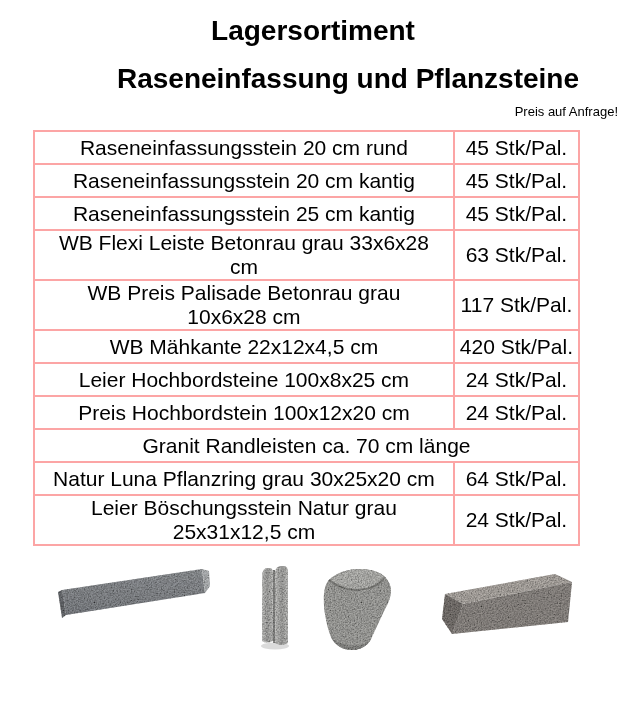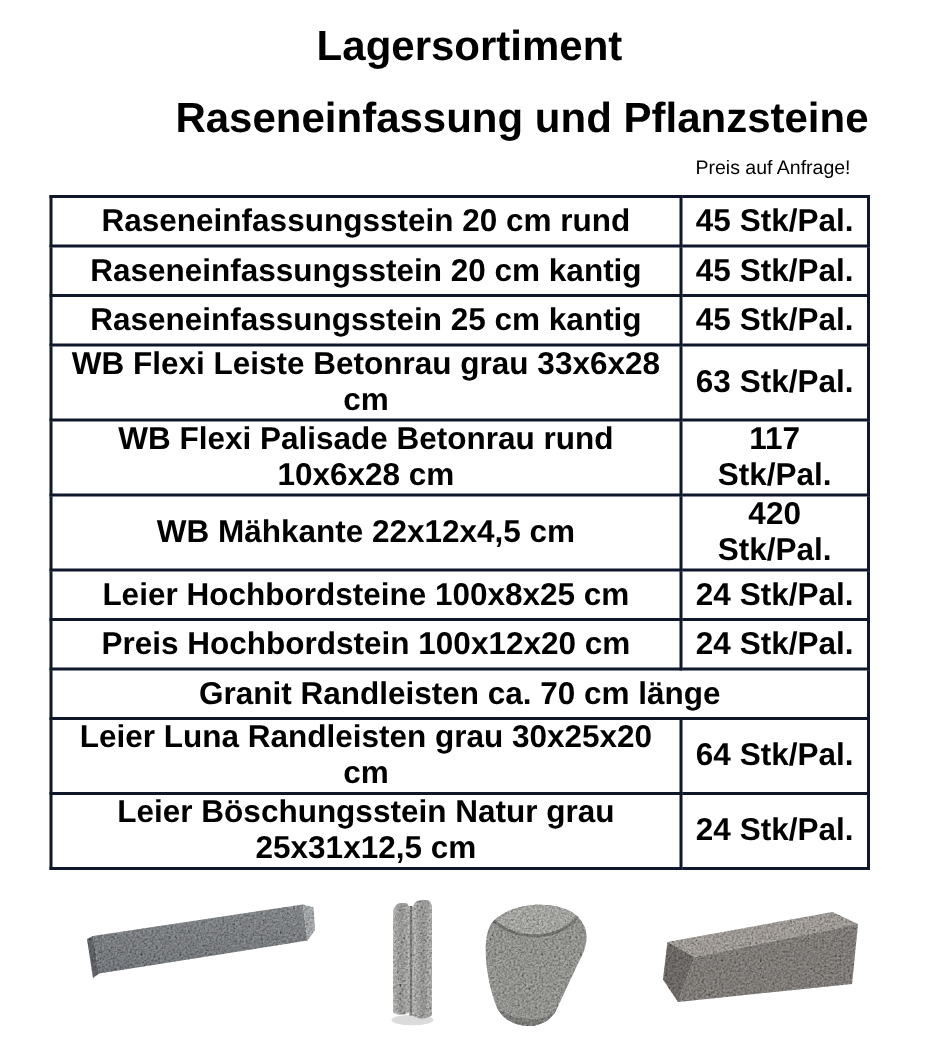--- a/index.html
+++ b/index.html
@@ -15,32 +15,32 @@
     margin: 16px 0 0 0; text-align: center;
     font-size: 28px; line-height: 30px; font-weight: bold;
     position: relative; left: 4px;
   }
   h2.subtitle {
     margin: 18px 0 0 0; text-align: center;
     font-size: 28px; line-height: 30px; font-weight: bold;
     position: relative; left: 39px;
   }
   .price-note {
-    margin-top: 10px; padding-right: 51px;
+    margin-top: 10px; 
     text-align: right; font-size: 13px; line-height: 16px;
   }
 
   table.stock-table {
     margin: 10px 0 0 33px; width: 547px;
     border-collapse: collapse; table-layout: fixed;
   }
   table.stock-table td {
-    border: 2px solid #0f172a; padding: 0 4px;
+    border: 2px solid #fca5a5; padding: 0 4px;
     text-align: center; vertical-align: middle;
-    font-size: 21px; line-height: 24px; font-weight: bold;
+    font-size: 21px; line-height: 24px;
   }
   td.name { width: 406px; white-space: pre-line; }
   td.qty  { width: 121px; }
   tr.single { height: 33px; }
   tr.double { height: 50px; margin-left: 15px; }
 
   .gallery { position: relative; margin-top: 12px; height: 106px; }
   .photo { position: absolute; margin: 0; padding: 0; }
   .photo svg { display: block; }
   .photo-edging   { left: 50px;  top: 4px; }
@@ -71,41 +71,41 @@
       <tr class="single">
         <td class="name">Raseneinfassungsstein 25 cm kantig</td>
         <td class="qty">45 Stk/Pal.</td>
       </tr>
       <tr class="double">
         <td class="name">WB Flexi Leiste Betonrau grau 33x6x28
 cm</td>
         <td class="qty">63 Stk/Pal.</td>
       </tr>
       <tr class="double">
-        <td class="name">WB Flexi Palisade Betonrau rund
+        <td class="name">WB Preis Palisade Betonrau grau
 10x6x28 cm</td>
         <td class="qty">117 Stk/Pal.</td>
       </tr>
       <tr class="single">
         <td class="name">WB Mähkante 22x12x4,5 cm</td>
         <td class="qty">420 Stk/Pal.</td>
       </tr>
       <tr class="single">
         <td class="name">Leier Hochbordsteine 100x8x25 cm</td>
         <td class="qty">24 Stk/Pal.</td>
       </tr>
       <tr class="single">
         <td class="name">Preis Hochbordstein 100x12x20 cm</td>
         <td class="qty">24 Stk/Pal.</td>
       </tr>
       <tr class="single">
         <td class="name" colspan="2">Granit Randleisten ca. 70 cm länge</td>
       </tr>
       <tr class="single">
-        <td class="name">Leier Luna Randleisten grau 30x25x20 cm</td>
+        <td class="name">Natur Luna Pflanzring grau 30x25x20 cm</td>
         <td class="qty">64 Stk/Pal.</td>
       </tr>
       <tr class="double">
         <td class="name">Leier Böschungsstein Natur grau
 25x31x12,5 cm</td>
         <td class="qty">24 Stk/Pal.</td>
       </tr>
     </tbody>
   </table>
 

